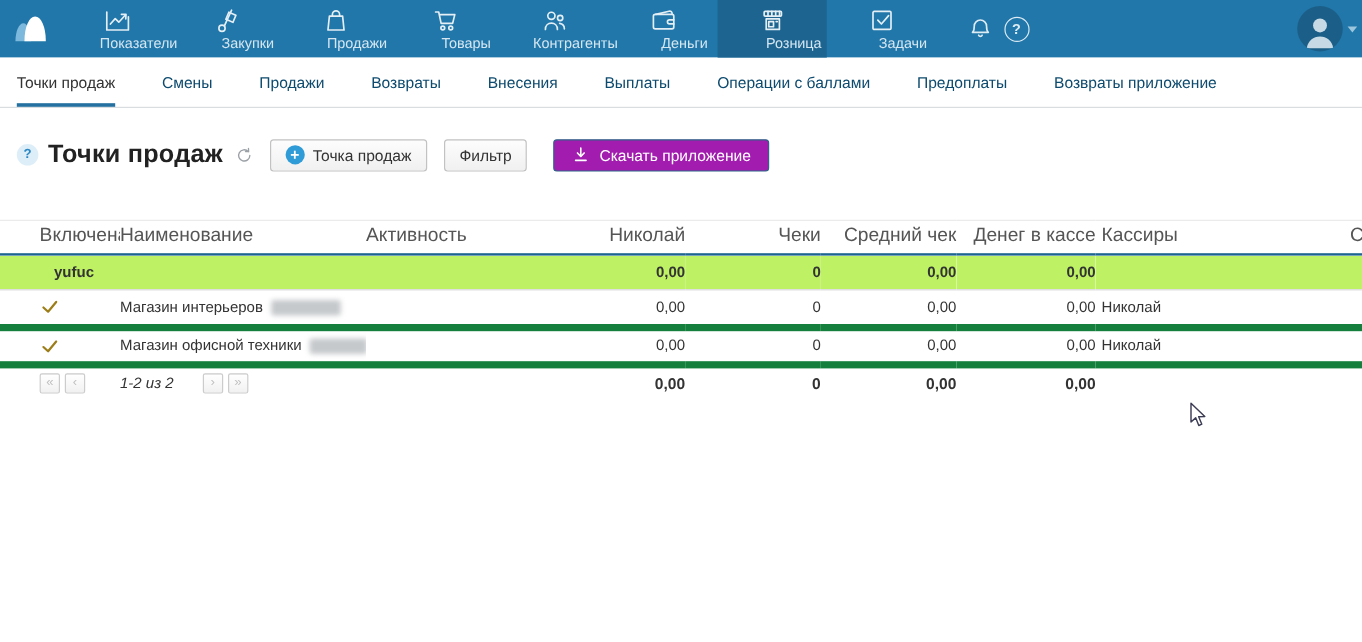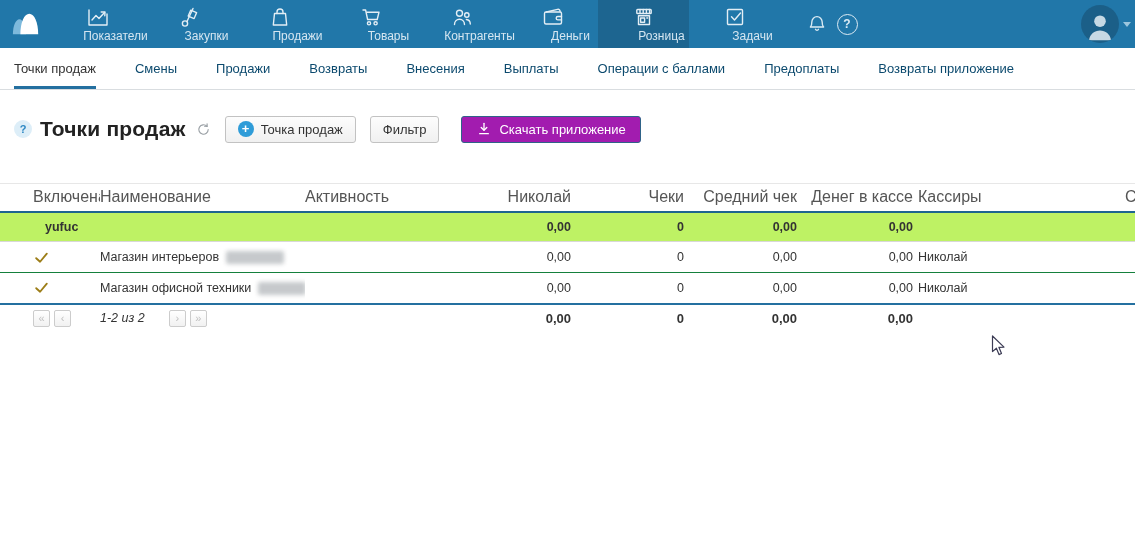--- a/index.html
+++ b/index.html
@@ -50,21 +50,21 @@
   .plus-bullet { width:16px; height:16px; border-radius:50%; background:#2f9cd8; color:#fff;
                  font-size:13px; line-height:15px; text-align:center; font-weight:bold; }
   .btn.primary { background:#a21caf; border-color:#2f6388; color:#fff; margin-left:22px; padding:0 14px; }
   .btn.primary svg { stroke:#fff; fill:none; stroke-width:2; stroke-linecap:round; stroke-linejoin:round; }
 
   
   .tablewrap { position:absolute; left:0; top:183px; width:1135px; overflow:hidden; }
   table.grid { border-collapse:collapse; width:1255px; table-layout:fixed; font-size:12.5px; color:#333; }
   .grid th { font-weight:normal; color:#555; font-size:16px; text-align:left; height:28px;
              border-top:1px solid #e7e7e7; border-bottom:2px solid #1d6590; white-space:nowrap; overflow:hidden; }
-  .grid td { height:31px; border-bottom:1px solid #15803d; white-space:nowrap; overflow:hidden; }
+  .grid td { height:31px; border-bottom:6px solid #15803d; white-space:nowrap; overflow:hidden; }
   .grid .num { text-align:right; }
   .grid .c1 { padding-left:33px; }
   .grid .c8 { padding-left:5px; }
   .grid tr.group td { background:#bef264; font-weight:bold; height:30px; border-bottom:1px solid #d8d8d8; }
   .grid tr.group .gname { padding-left:45px; }
   .grid tr.totals td { border-top:2px solid #2470a0; border-bottom:none; font-weight:bold; font-size:13px; height:28px; }
   .check { display:inline-block; vertical-align:middle; }
   .redacted { display:inline-block; height:13px; background:#c6c9cc; filter:blur(2px);
               border-radius:2px; margin-left:7px; vertical-align:middle; }
   .r1 { width:58px; } .r2 { width:48px; }

